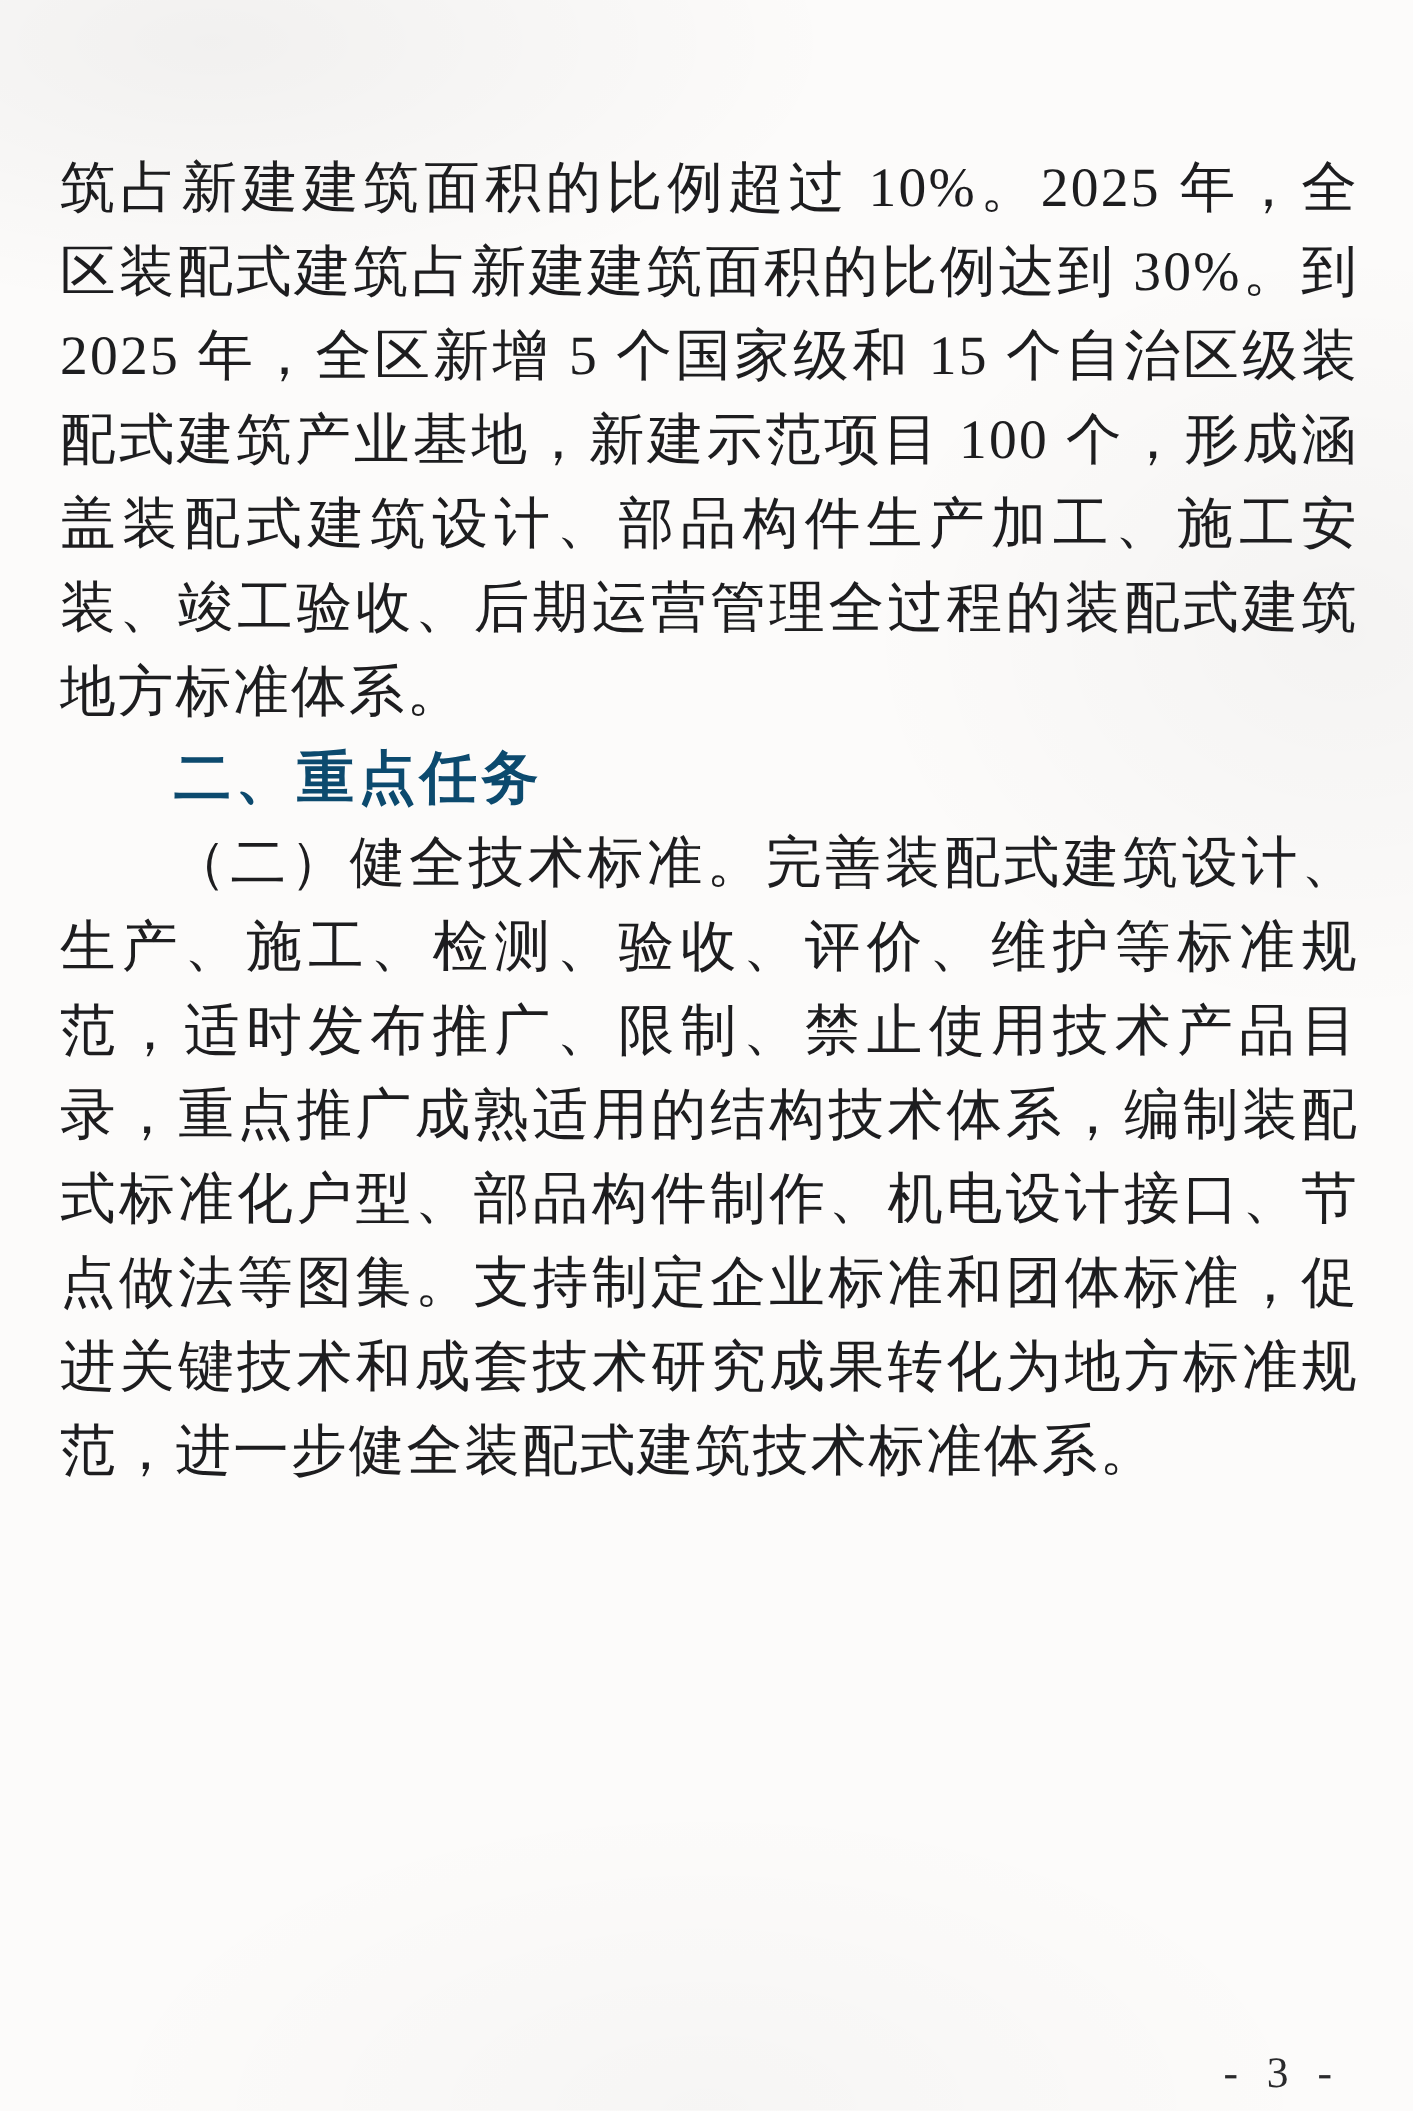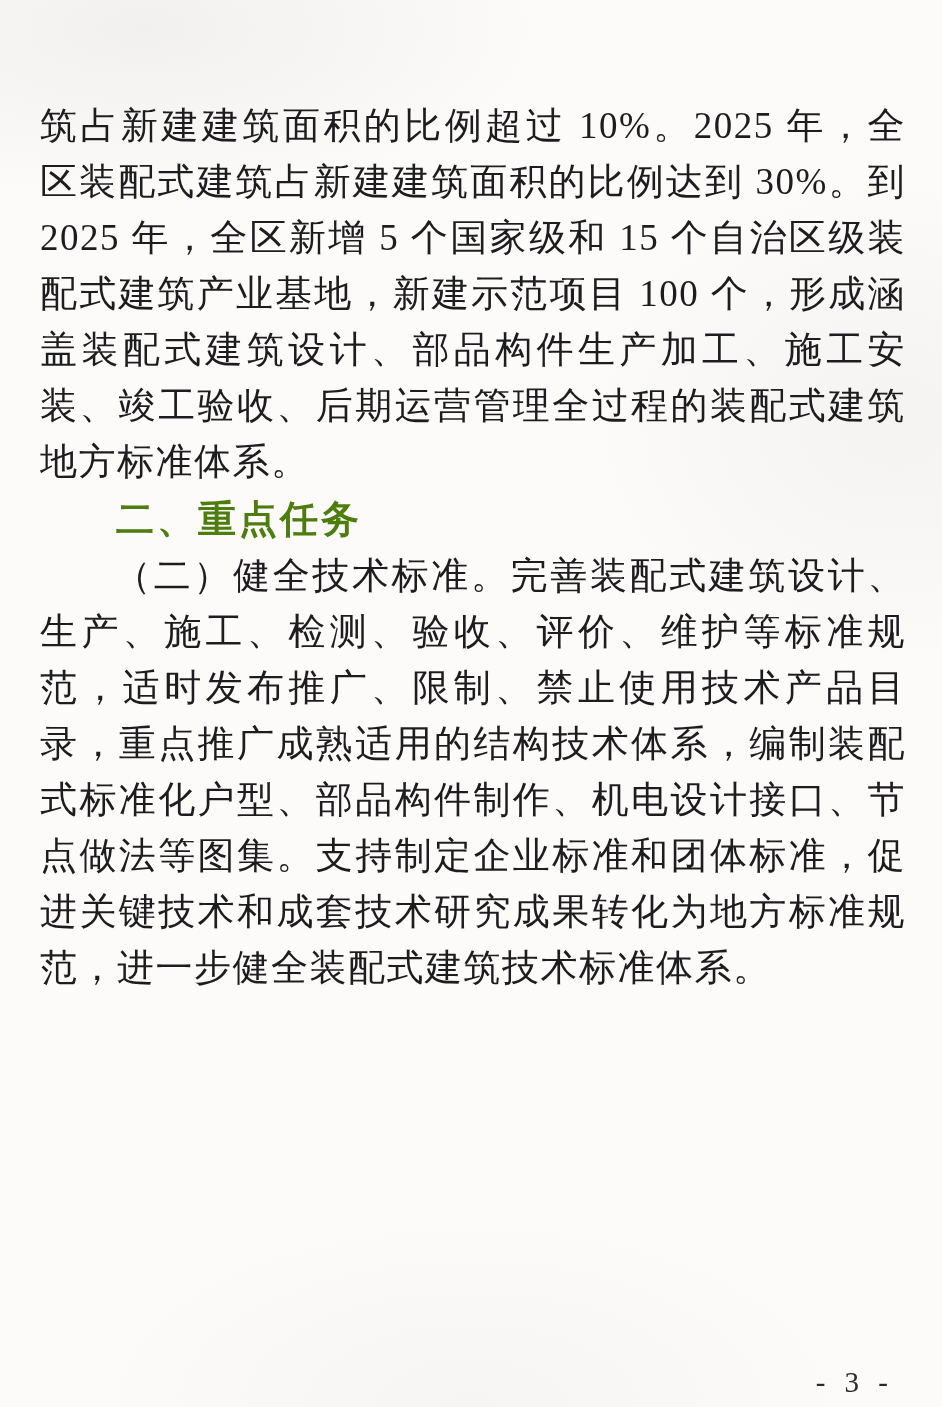--- a/index.html
+++ b/index.html
@@ -41,21 +41,21 @@
     text-indent: 2em;
   }
   .section-heading {
     font-family: "Liberation Sans", "DejaVu Sans", sans-serif;
     font-weight: bold;
     font-size: 38px;
     line-height: 58px;
     letter-spacing: 3px;
     text-indent: 2em;
     margin: 0;
-    color: #4d7c0f;
+    color: #0c4a6e;
   }
   .page-number {
     position: absolute;
     right: 48px;
     bottom: 8px;
     font-size: 29px;
     letter-spacing: 6px;
     color: #2a2a2c;
     font-family: "Liberation Serif", "DejaVu Serif", serif;
   }

